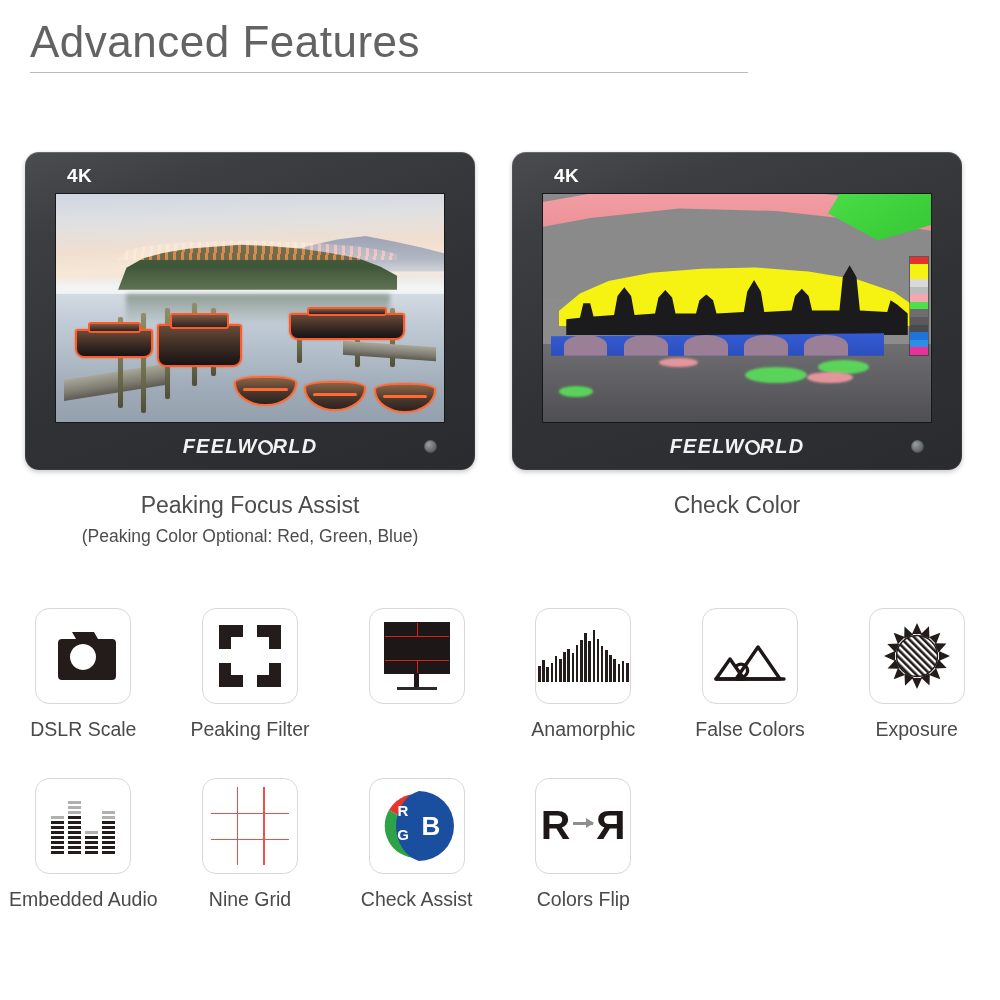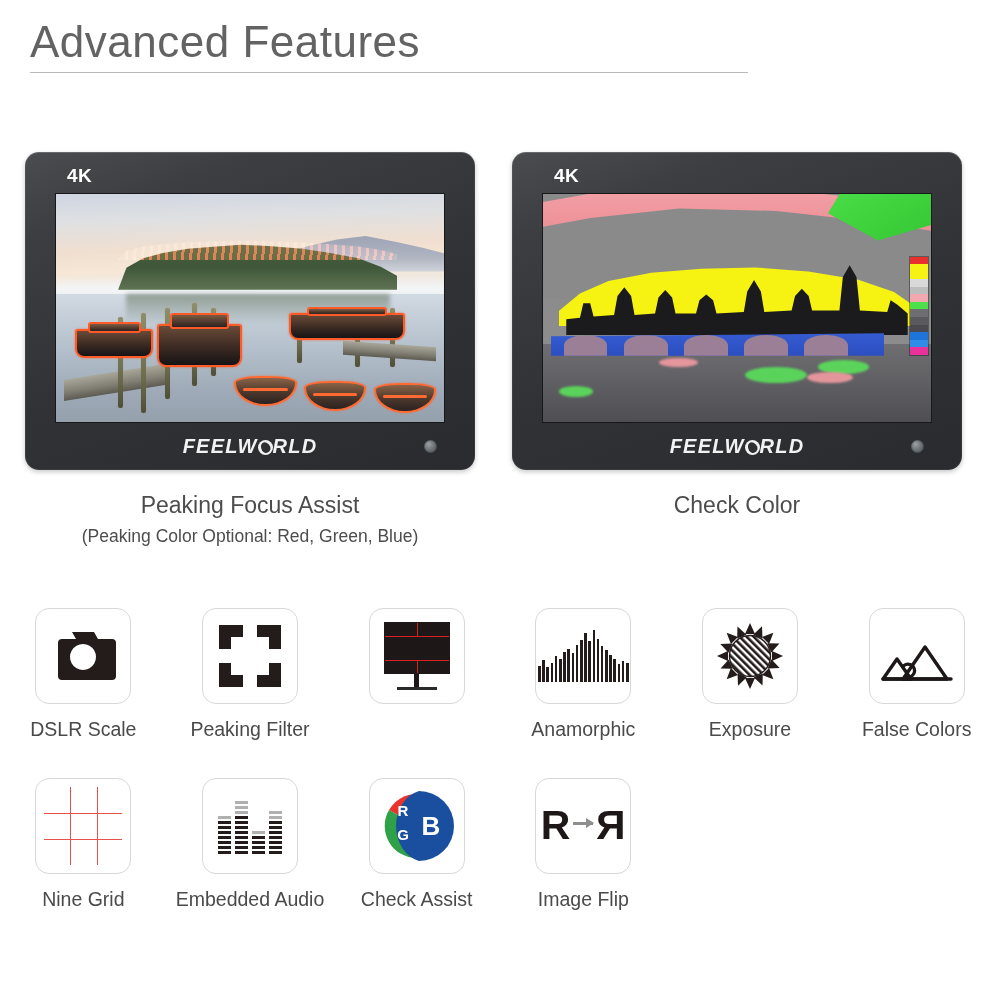--- a/index.html
+++ b/index.html
@@ -438,20 +438,32 @@
           <span style="height:40%"></span>
             <span style="height:36%"></span>
             <span style="height:33%"></span>
         </div>
       </div>
       <div class="cell-label">Anamorphic</div>
     </div>
 
     <div class="cell">
       <div class="tile">
+        <svg width="72" height="54" viewBox="0 0 72 54">
+          <path d="M4 50 L26 18 L48 50 Z" fill="none" stroke="#1d1717" stroke-width="3.4" stroke-linejoin="round" transform="translate(18,0)"></path>
+          <path d="M2 50 L16 30 L30 50 Z" fill="none" stroke="#1d1717" stroke-width="3.4" stroke-linejoin="round"></path>
+          <path d="M2 50 H70" stroke="#1d1717" stroke-width="3.4" stroke-linecap="round"></path>
+          <path d="M26 48 a6.5 6.5 0 1 0 -3 -11.5" fill="none" stroke="#1d1717" stroke-width="3.2" stroke-linecap="round"></path>
+        </svg>
+      </div>
+      <div class="cell-label">False Colors</div>
+    </div>
+
+    <div class="cell">
+      <div class="tile">
         <svg width="66" height="66" viewBox="0 0 66 66">
           <g class="i-dark">
             <path d="M33 0 l5 11 -10 0 z"></path>
               <path d="M33 66 l5 -11 -10 0 z"></path>
             <path d="M0 33 l11 5 0 -10 z"></path>
               <path d="M66 33 l-11 5 0 -10 z"></path>
             <g transform="rotate(45 33 33)">
               <path d="M33 0 l5 11 -10 0 z"></path>
                 <path d="M33 66 l5 -11 -10 0 z"></path>
               <path d="M0 33 l11 5 0 -10 z"></path>
@@ -477,90 +489,78 @@
             </pattern>
           </defs>
           <circle cx="33" cy="33" r="20.5" fill="url(#hatch)" stroke="#241c1b" stroke-width="1.4"></circle>
         </svg>
       </div>
       <div class="cell-label">Exposure</div>
     </div>
 
     <div class="cell">
       <div class="tile">
-        <svg width="72" height="54" viewBox="0 0 72 54">
-          <path d="M4 50 L26 18 L48 50 Z" fill="none" stroke="#1d1717" stroke-width="3.4" stroke-linejoin="round" transform="translate(18,0)"></path>
-          <path d="M2 50 L16 30 L30 50 Z" fill="none" stroke="#1d1717" stroke-width="3.4" stroke-linejoin="round"></path>
-          <path d="M2 50 H70" stroke="#1d1717" stroke-width="3.4" stroke-linecap="round"></path>
-          <path d="M26 48 a6.5 6.5 0 1 0 -3 -11.5" fill="none" stroke="#1d1717" stroke-width="3.2" stroke-linecap="round"></path>
-        </svg>
-      </div>
-      <div class="cell-label">False Colors</div>
+        <div class="eq">
+          <div class="eq-col">
+            <i class="lite"></i>
+              <i></i>
+              <i></i>
+              <i></i>
+              <i></i>
+              <i></i>
+              <i></i>
+              <i></i>
+          </div>
+          <div class="eq-col">
+            <i class="lite"></i>
+              <i class="lite"></i>
+              <i class="lite"></i>
+              <i></i>
+              <i></i>
+              <i></i>
+              <i></i>
+              <i></i>
+              <i></i>
+              <i></i>
+              <i></i>
+          </div>
+          <div class="eq-col">
+            <i class="lite"></i>
+              <i></i>
+              <i></i>
+              <i></i>
+              <i></i>
+          </div>
+          <div class="eq-col">
+            <i class="lite"></i>
+              <i class="lite"></i>
+              <i></i>
+              <i></i>
+              <i></i>
+              <i></i>
+              <i></i>
+              <i></i>
+              <i></i>
+          </div>
+        </div>
+      </div>
+      <div class="cell-label">Embedded
+Audio</div>
     </div>
 
     <div class="cell">
       <div class="tile">
         <div class="ninegrid">
           <i class="v" style="left:33%"></i>
           <i class="v" style="left:67%"></i>
           <i class="h" style="top:33%"></i>
           <i class="h" style="top:67%"></i>
         </div>
       </div>
       <div class="cell-label">Nine Grid</div>
-    </div>
-
-    <div class="cell">
-      <div class="tile">
-        <div class="eq">
-          <div class="eq-col">
-            <i class="lite"></i>
-              <i></i>
-              <i></i>
-              <i></i>
-              <i></i>
-              <i></i>
-              <i></i>
-              <i></i>
-          </div>
-          <div class="eq-col">
-            <i class="lite"></i>
-              <i class="lite"></i>
-              <i class="lite"></i>
-              <i></i>
-              <i></i>
-              <i></i>
-              <i></i>
-              <i></i>
-              <i></i>
-              <i></i>
-              <i></i>
-          </div>
-          <div class="eq-col">
-            <i class="lite"></i>
-              <i></i>
-              <i></i>
-              <i></i>
-              <i></i>
-          </div>
-          <div class="eq-col">
-            <i class="lite"></i>
-              <i class="lite"></i>
-              <i></i>
-              <i></i>
-              <i></i>
-              <i></i>
-              <i></i>
-              <i></i>
-              <i></i>
-          </div>
-        </div>
-      </div>
-      <div class="cell-label">Embedded
-Audio</div>
     </div>
 
 
 
     <div class="cell">
       <div class="tile">
         <svg width="76" height="74" viewBox="0 0 76 74">
           <path d="M38 37 L38 5 A32 32 0 0 0 10 21 Z" fill="#e8342b"></path>
           <path d="M38 37 L10 21 A32 32 0 0 0 38 69 Z" fill="#2fa148"></path>
           <path d="M40 2 A35 35 0 0 1 40 72 A30 36 0 0 1 40 2 Z" fill="#1a4fa0"></path>
@@ -571,17 +571,17 @@
       </div>
       <div class="cell-label">Check Assist</div>
     </div>
 
     <div class="cell">
       <div class="tile">
         <div class="flip-txt">
           <span>R</span><span class="flip-arrow"></span><span class="flip-mirror">R</span>
         </div>
       </div>
-      <div class="cell-label">Image Flip</div>
+      <div class="cell-label">Colors Flip</div>
     </div>
 
   </div>
 </div>
 
 </body></html>

